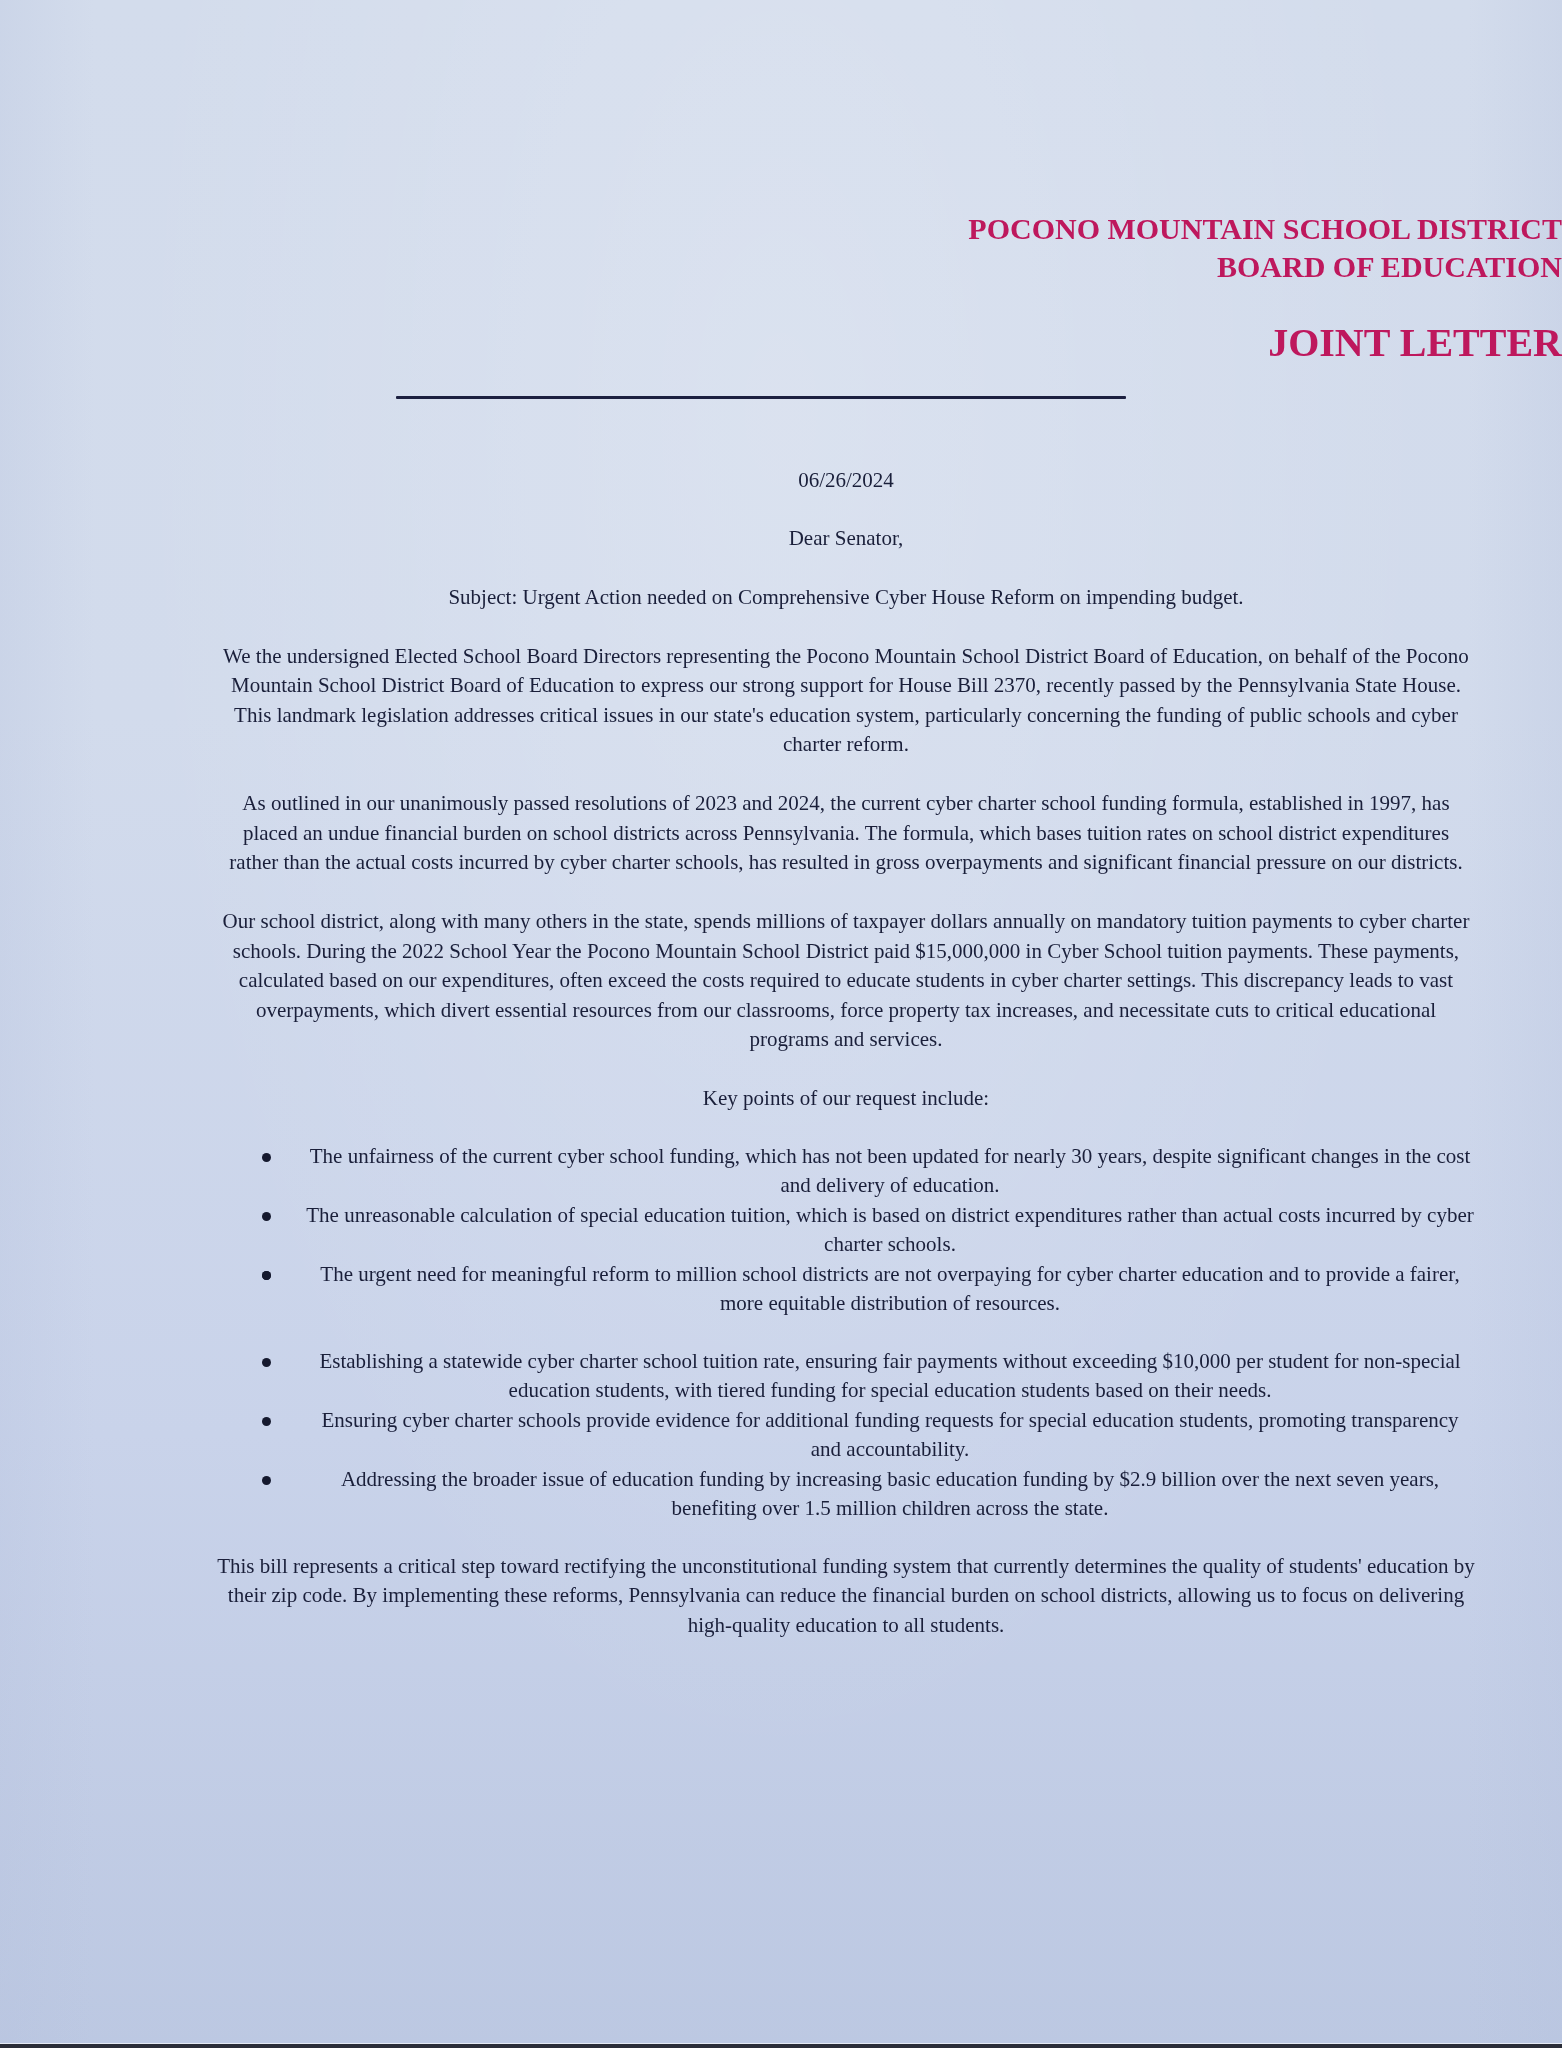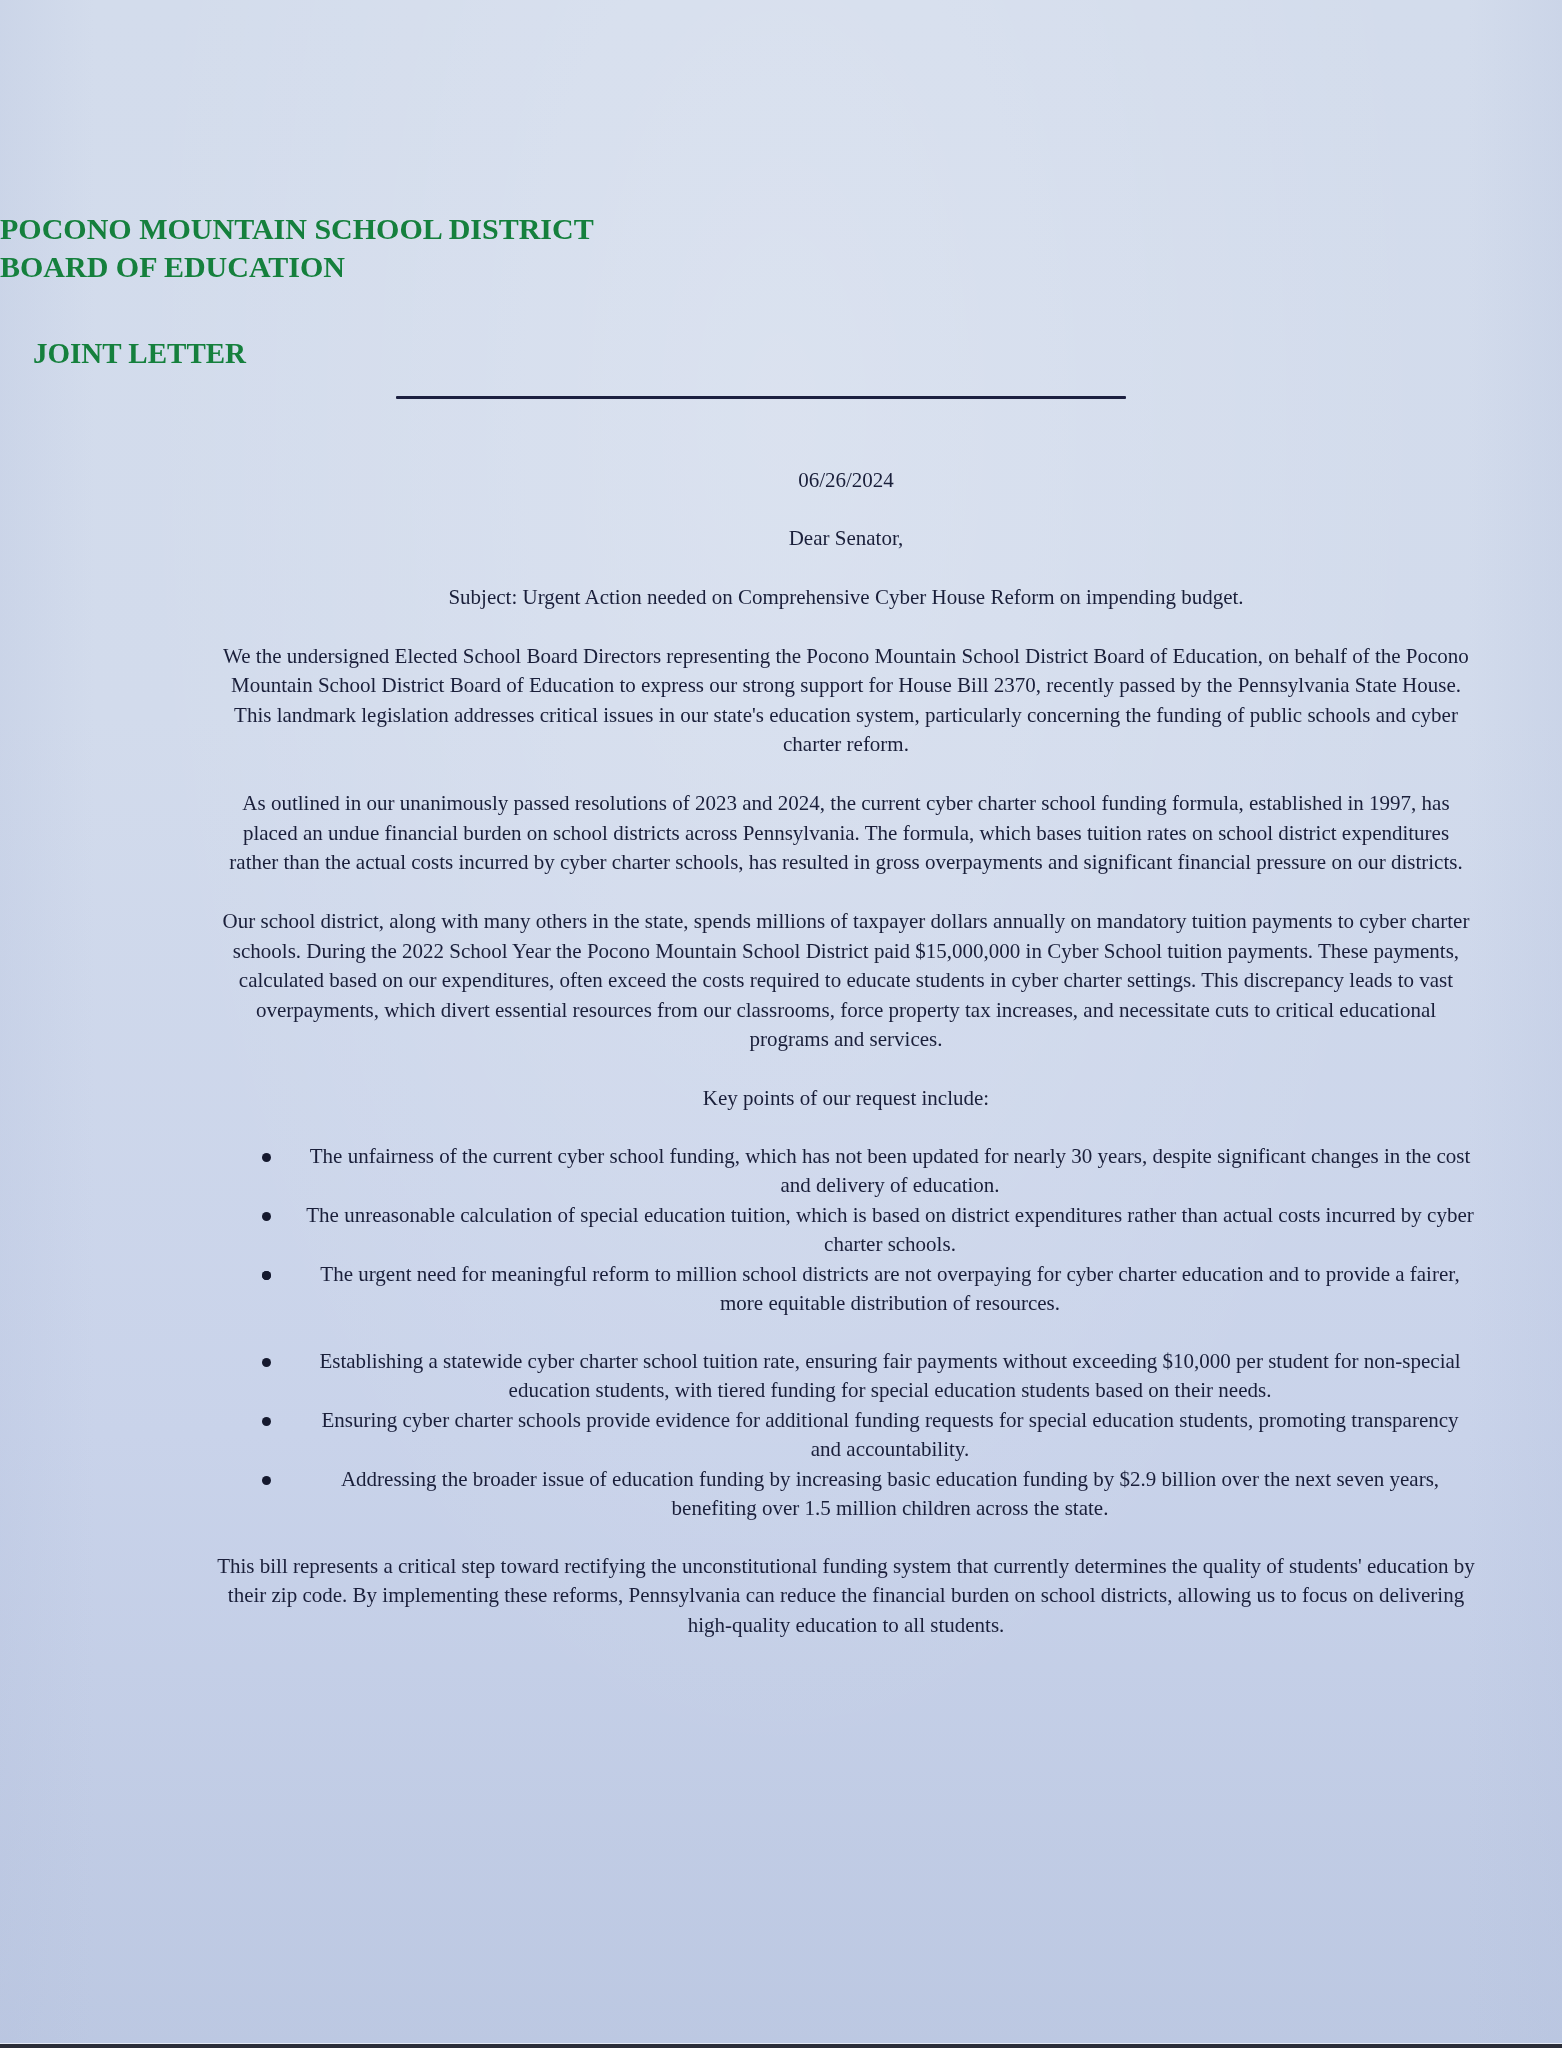--- a/index.html
+++ b/index.html
@@ -30,32 +30,32 @@
       bottom: 0;
       height: 4px;
       background: #2a2d38;
       border-top: 1px solid #e4e9f3;
     }
     .letterhead {
       position: absolute;
       left: 0;
       right: 0;
       top: 210px;
-      text-align: left;
+      text-align: right;
       font-weight: bold;
-      color: #15803d;
+      color: #be185d;
     }
     .letterhead .org {
       font-size: 30px;
       line-height: 38px;
       letter-spacing: 0px;
     }
     .letterhead .doc-type {
-      margin-top: 48px;
-      font-size: 29px;
+      margin-top: 38px;
+      font-size: 40px;
       line-height: 38px;
       padding-left: 33px;
     }
     .rule {
       position: absolute;
       left: 396px;
       top: 396px;
       width: 730px;
       height: 3px;
       background: #1c2040;

